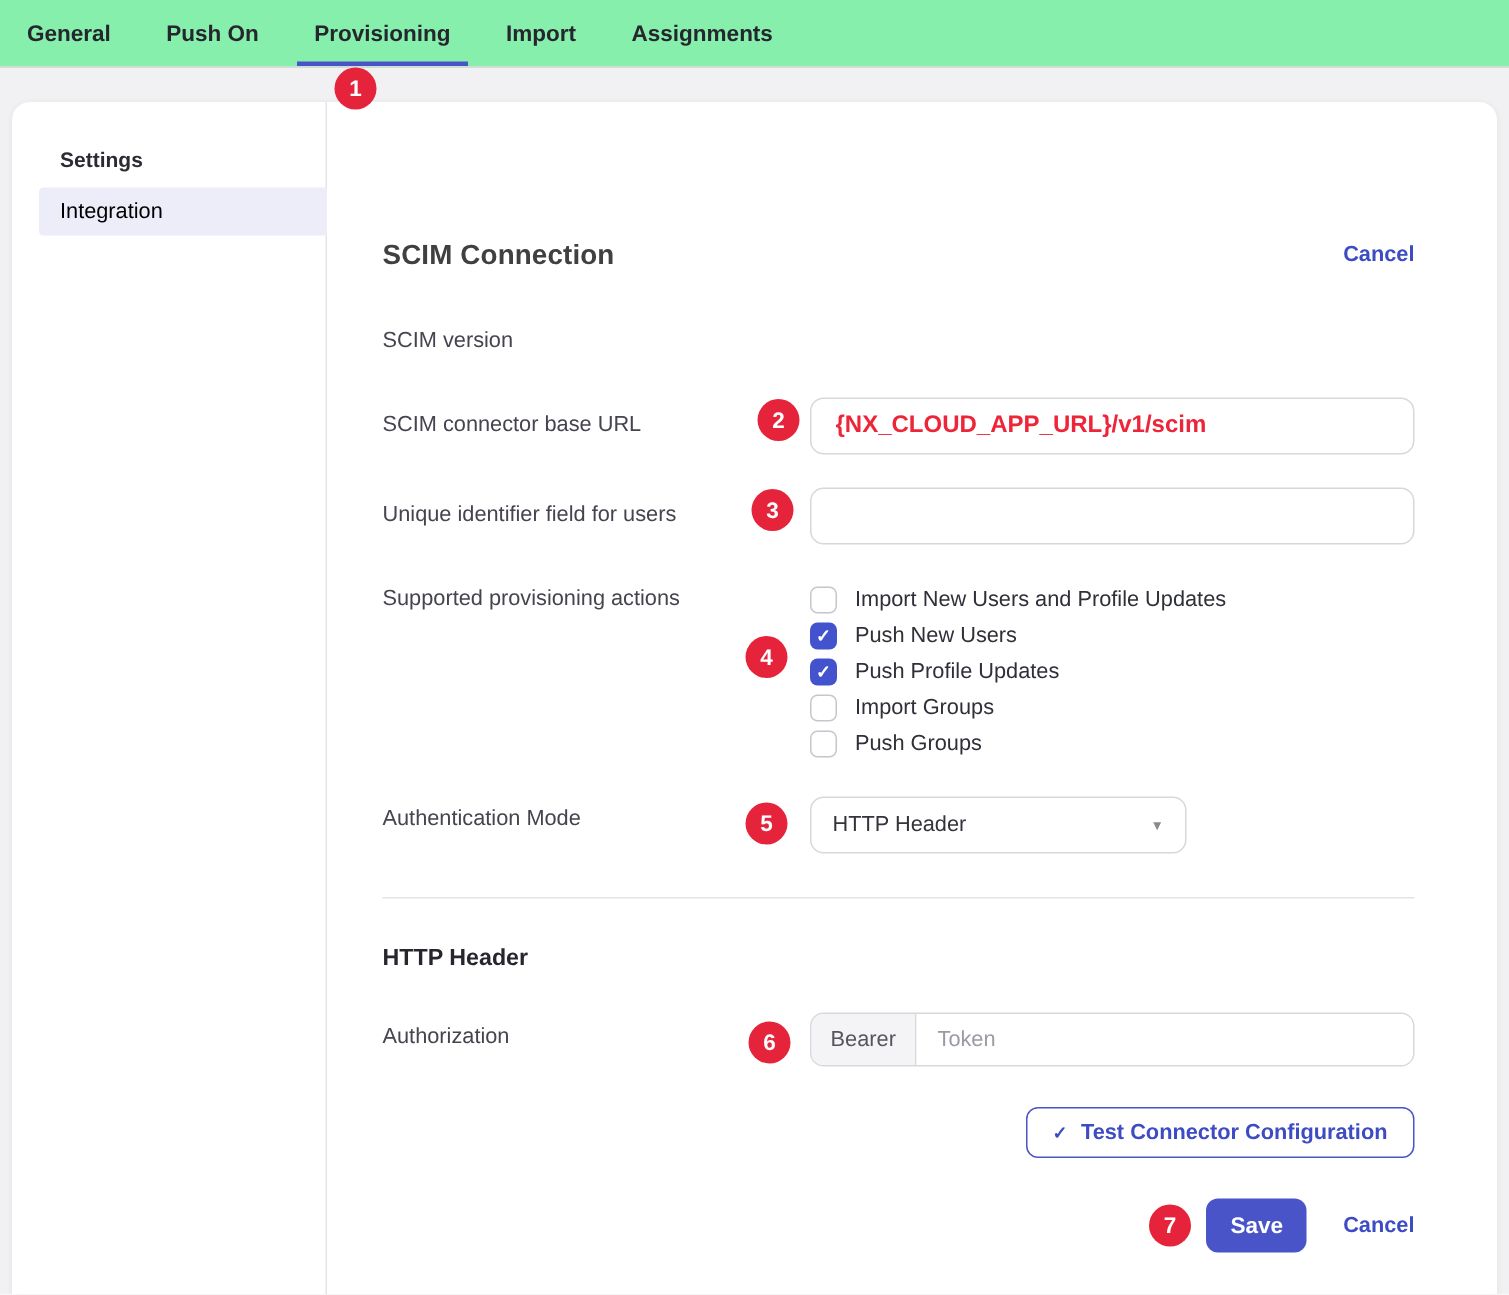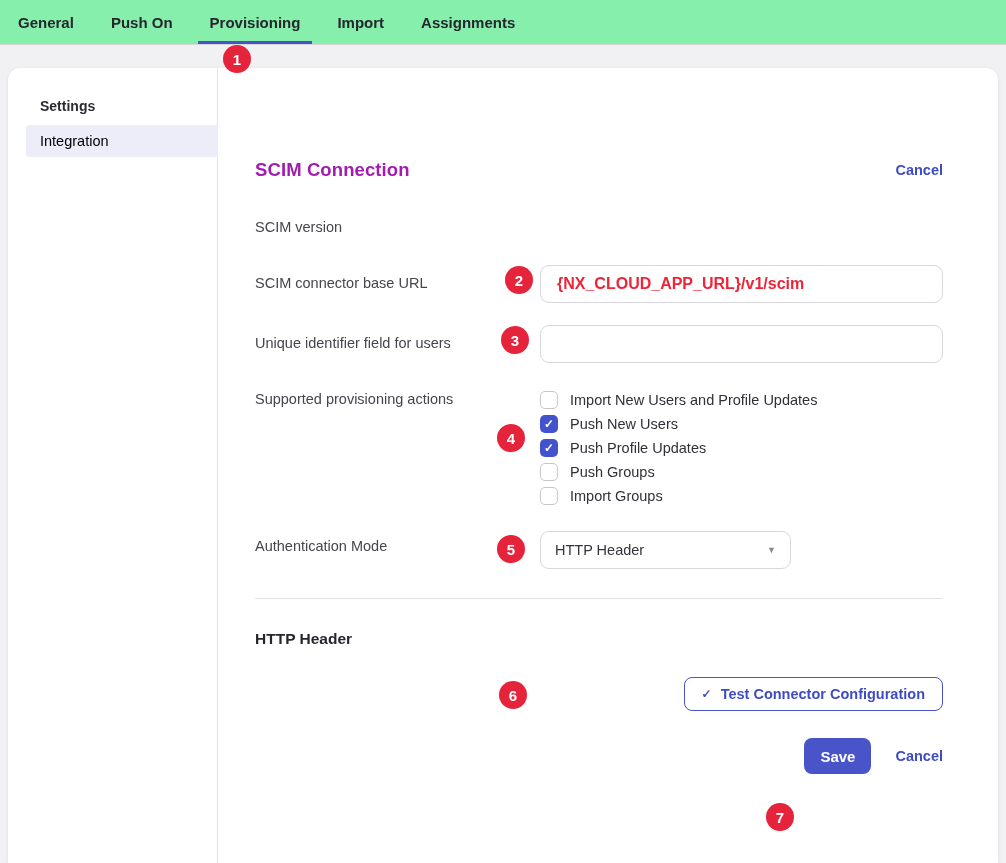--- a/index.html
+++ b/index.html
@@ -25,21 +25,21 @@
 
   
   .sidebar{width:210px;flex:0 0 210px;border-right:1px solid var(--divider);padding-top:30px;}
   .sidebar-heading{font-size:14px;font-weight:700;color:#2b2b33;margin-left:32px;}
   .sidebar-item{margin:11px 0 0 18px;width:192px;height:32px;display:flex;align-items:center;padding-left:14px;font-size:14.5px;color:#000000;cursor:pointer;border-radius:3px 0 0 3px;}
   .sidebar-item.active{background:var(--sidebar-active);}
 
   
   .main{flex:1;padding:90px 55px 0 37px;}
   .title-row{display:flex;justify-content:space-between;align-items:center;height:24px;}
-  .form-title{font-size:18.5px;font-weight:700;color:#a21caf;letter-spacing:.1px;}
+  .form-title{font-size:18.5px;font-weight:700;color:#404040;letter-spacing:.1px;}
   .link{color:var(--link);font-size:14.5px;font-weight:700;cursor:pointer;text-decoration:none;}
 
   .row{display:grid;grid-template-columns:285px 1fr;}
   .row .label{font-size:14.5px;color:#44454e;}
   .row-version{margin-top:35px;height:20px;align-items:center;}
   .value{font-size:14.5px;color:#33343c;}
   .row-input{margin-top:28px;height:38px;}
   .row-input .label{padding-top:10px;}
   .row-unique{margin-top:22px;}
   .text-input{width:100%;height:38px;border:1px solid var(--border);border-radius:9px;padding:0 16px;font-family:"Liberation Sans",sans-serif;font-size:14.5px;color:#33343c;outline:none;background:#fff;}
@@ -136,43 +136,50 @@
         <div class="checkbox-row">
           <span class="checkbox checked"></span>
           <span class="checkbox-label">Push New Users</span>
         </div>
         <div class="checkbox-row">
           <span class="checkbox checked"></span>
           <span class="checkbox-label">Push Profile Updates</span>
         </div>
         <div class="checkbox-row">
           <span class="checkbox"></span>
-          <span class="checkbox-label">Push Groups</span>
+          <span class="checkbox-label">Import Groups</span>
         </div>
         <div class="checkbox-row">
           <span class="checkbox"></span>
-          <span class="checkbox-label">Import Groups</span>
+          <span class="checkbox-label">Push Groups</span>
         </div>
       </div>
     </div>
 
     <div class="row row-auth">
       <div class="label">Authentication Mode</div>
       <div>
         <div class="select">
           <span class="select-value">HTTP Header</span>
           <span class="caret">▼</span>
         </div>
       </div>
     </div>
 
     <div class="hdivider"></div>
 
     <h2 class="section-title">HTTP Header</h2>
 
+    <div class="row row-authz">
+      <div class="label">Authorization</div>
+      <div class="input-group">
+        <span class="input-prefix">Bearer</span>
+        <input type="text" placeholder="Token" style="">
+      </div>
+    </div>
 
     <div class="row-test">
       <button class="btn-outline">
         <span class="check-icon">✓</span>
         <span>Test Connector Configuration</span>
       </button>
     </div>
 
     <div class="row-save">
       <button class="btn-primary">Save</button>

